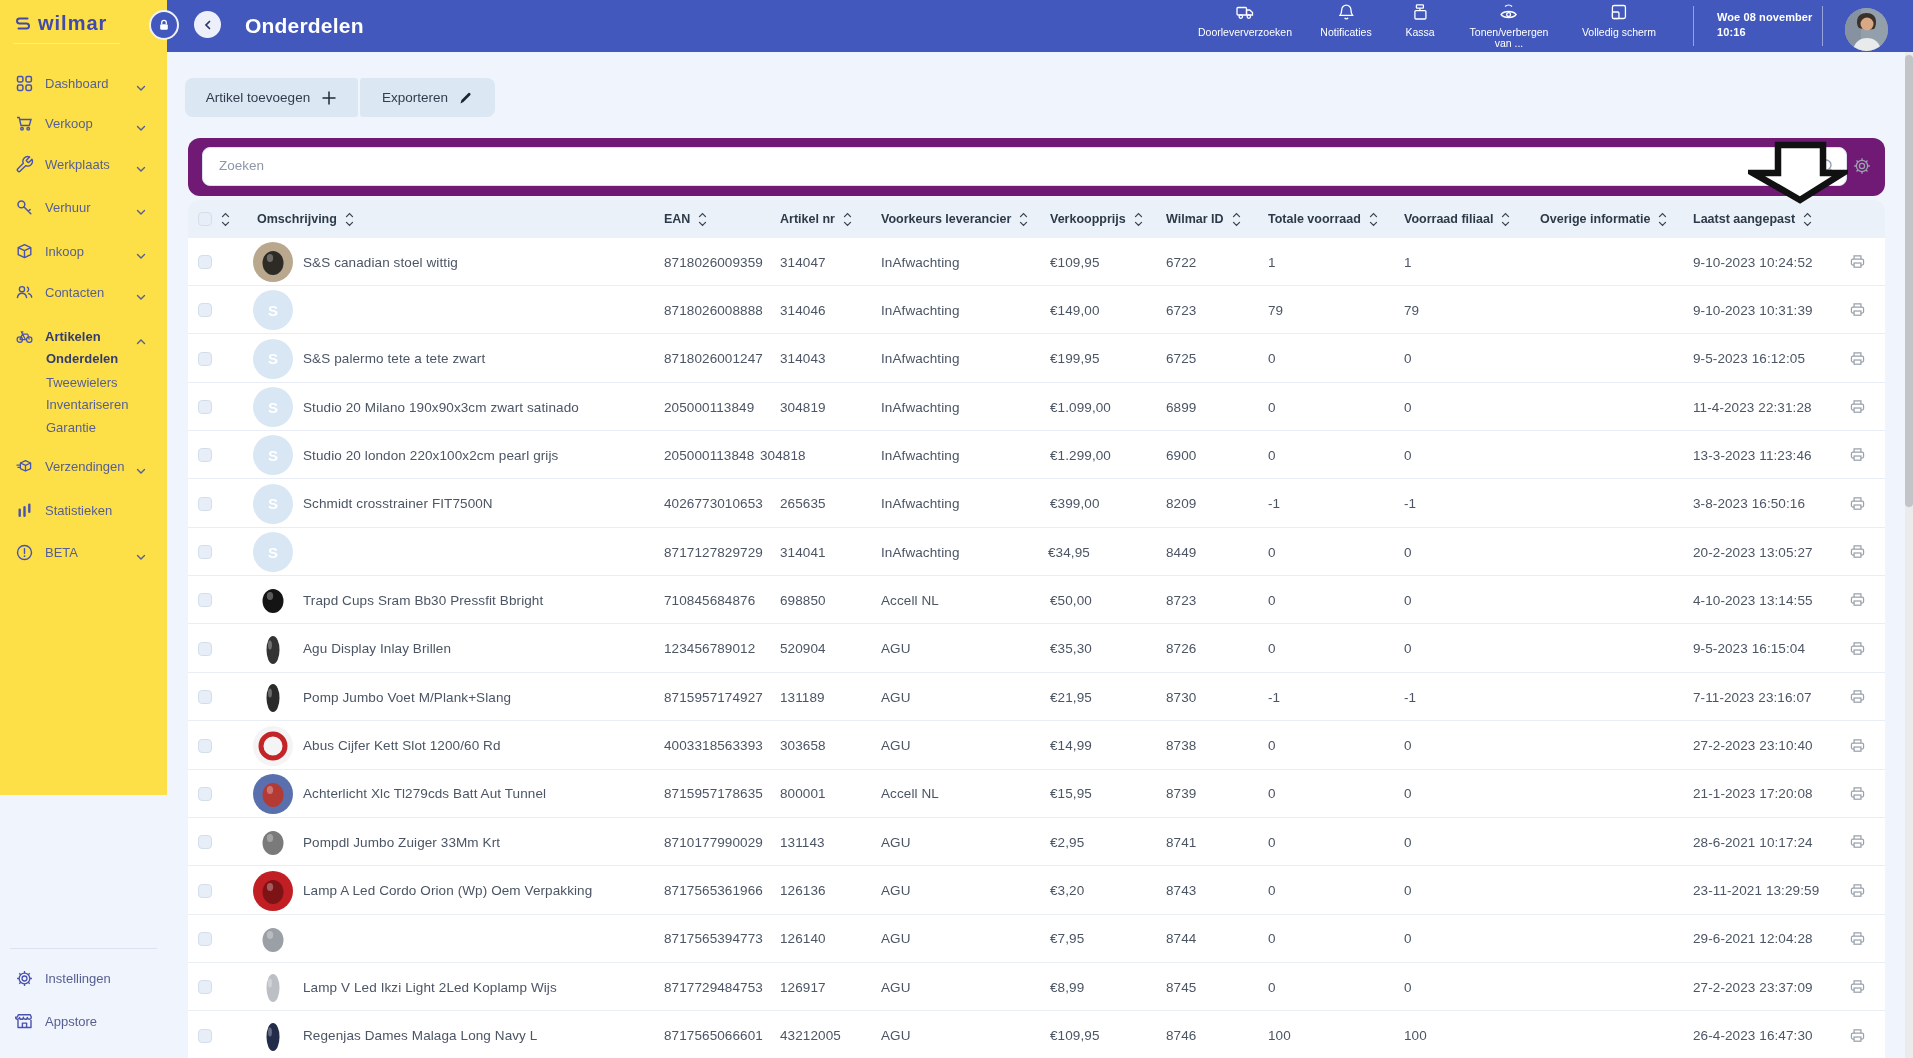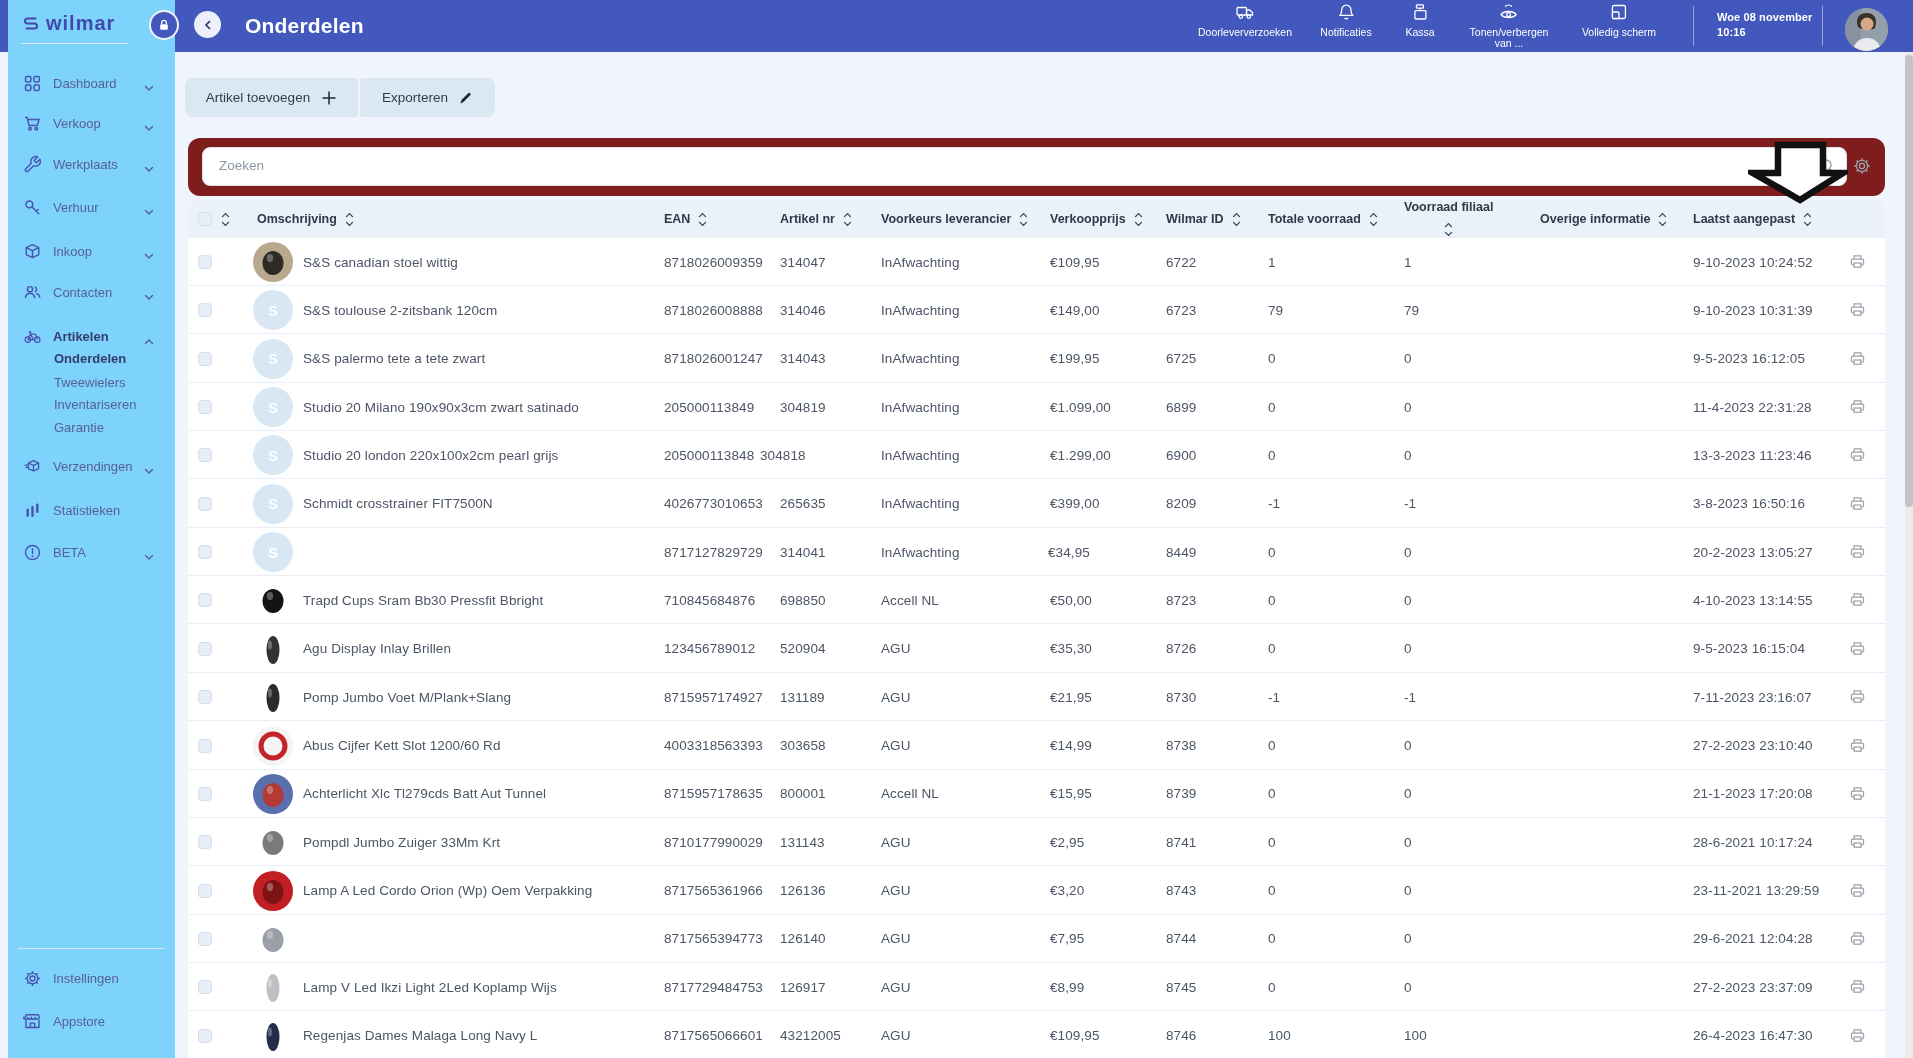--- a/index.html
+++ b/index.html
@@ -11,39 +11,39 @@
 #app-header{position:absolute;left:0;top:0;width:1913px;height:52px;background:#4258bc;}
 #back-btn{position:absolute;left:194px;top:11px;width:27px;height:27px;border-radius:50%;background:#edf0fa;display:flex;align-items:center;justify-content:center;cursor:pointer;}
 #page-title{position:absolute;left:245px;top:0;height:52px;display:flex;align-items:center;color:#fff;font-size:21px;font-weight:bold;letter-spacing:.2px;}
 .hdr-action{position:absolute;top:2px;transform:translateX(-50%);text-align:center;color:#fff;}
 .hdr-action .icn{height:20px;}
 .hdr-action .lbl{font-size:10.5px;line-height:10px;margin-top:1px;white-space:nowrap;}
 .hdr-div{position:absolute;top:6px;width:1px;height:40px;background:rgba(255,255,255,.45);}
 #hdr-datetime{position:absolute;left:1717px;top:10px;color:#fff;font-size:11px;font-weight:bold;line-height:14.5px;letter-spacing:.1px;}
 #avatar{position:absolute;left:1845px;top:8px;width:43px;height:43px;border-radius:50%;overflow:hidden;background:#8d99a6;}
 
-#sidebar{position:absolute;left:8px;top:0;width:167px;height:1058px;background:#7dd3fc;z-index:5;}
+#sidebar{position:absolute;left:0;top:0;width:167px;height:795px;background:#fde047;z-index:5;}
 #logo{position:absolute;left:13px;top:12px;display:flex;align-items:center;gap:5px;}
 #logo .txt{font-size:20px;font-weight:bold;color:#4149ad;letter-spacing:1px;}
 #logo-divider{position:absolute;left:13px;top:43px;width:107px;height:1px;background:#dfe5f2;}
 .nav-item{position:absolute;left:0;width:167px;height:24px;}
 .nav-item .icn{position:absolute;left:15px;top:2px;width:19px;height:19px;}
 .nav-item .lbl{position:absolute;left:45px;top:4px;font-size:13px;color:#575f92;}
 .nav-item .chev{position:absolute;left:131px;top:7px;}
 .nav-item.sub .lbl{left:46px;}
 .nav-item.active .lbl{font-weight:bold;color:#343c6e;}
 #sidebar-footer-divider{position:absolute;left:10px;top:948px;width:147px;height:1px;background:#dbe3f0;}
 
 #lock-fab{position:absolute;left:149px;top:10px;width:30px;height:30px;border-radius:50%;background:#4258bc;border:2px solid rgba(255,255,255,.92);z-index:6;display:flex;align-items:center;justify-content:center;}
 
 .tbtn{position:absolute;top:78px;height:39px;background:#dbe7f2;display:flex;align-items:center;justify-content:center;gap:11px;font-size:13.5px;color:#333c4c;cursor:pointer;}
 #btn-add{left:185px;width:173px;border-radius:8px 3px 3px 8px;}
 #btn-export{left:360px;width:135px;border-radius:3px 8px 8px 3px;}
 
-#search-panel{position:absolute;left:188px;top:138px;width:1697px;height:58px;background:#7f1d1d;border-radius:12px;}
+#search-panel{position:absolute;left:188px;top:138px;width:1697px;height:58px;background:#701a75;border-radius:12px;}
 #search-input{position:absolute;left:14px;top:9px;width:1645px;height:39px;border:1px solid #dae0ec;border-radius:8px;background:#fff;}
 #search-placeholder{position:absolute;left:31px;top:20px;font-size:13.5px;color:#8e97a9;}
 #search-icon{position:absolute;left:1630px;top:19px;}
 #filter-gear{position:absolute;left:1664px;top:18px;}
 
 #table-panel{position:absolute;left:188px;top:200px;width:1697px;height:858px;background:#fff;border-radius:10px 10px 0 0;overflow:hidden;}
 #thead{position:absolute;left:0;top:0;width:1697px;height:38px;background:#ebf1f8;}
 .hcell{position:absolute;top:0;height:38px;display:flex;align-items:center;gap:8px;font-size:12.5px;font-weight:bold;color:#2d3a49;white-space:nowrap;}
 .row{position:absolute;left:0;width:1697px;height:48px;border-bottom:1px solid #e9eef6;background:#fff;}
 .cell{position:absolute;top:0;height:48px;display:flex;align-items:center;font-size:13.5px;color:#4b5564;white-space:nowrap;letter-spacing:.1px;}
@@ -471,21 +471,21 @@
         <span>Totale voorraad</span>
         <span class="icn">
           <svg width="9" height="15" viewBox="0 0 9 15">
             <g fill="none" stroke="#39434f" stroke-width="1.3" stroke-linecap="round">
               <path d="M1.5 4.6 4.5 1.6 7.5 4.6"></path>
               <path d="M1.5 10.4 4.5 13.4 7.5 10.4"></path>
             </g>
           </svg>
         </span>
       </div>
-      <div class="hcell" style="left: 1216px; flex-direction: column;">
+      <div class="hcell" style="left: 1216px;">
         <span>Voorraad filiaal</span>
         <span class="icn">
           <svg width="9" height="15" viewBox="0 0 9 15">
             <g fill="none" stroke="#39434f" stroke-width="1.3" stroke-linecap="round">
               <path d="M1.5 4.6 4.5 1.6 7.5 4.6"></path>
               <path d="M1.5 10.4 4.5 13.4 7.5 10.4"></path>
             </g>
           </svg>
         </span>
       </div>
@@ -535,21 +535,20 @@
               <rect x="3.6" y="7.6" width="12.8" height="6.2" rx="1.6"></rect>
               <path d="M6.4 7.6V4h7.2v3.6"></path>
               <rect x="6.4" y="11.6" width="7.2" height="4.4" fill="#fff"></rect>
             </g>
           </svg>
         </span>
       </div>
       <div class="row" style="top: 86.35px;">
         <div class="cbx"></div>
         <div class="thumb letter">S</div>
-        <div class="cell" style="left: 115px;">S&amp;S toulouse 2-zitsbank 120cm</div>
         <div class="cell" style="left: 476px;">8718026008888</div>
         <div class="cell" style="left: 592px;">314046</div>
         <div class="cell" style="left: 693px;">InAfwachting</div>
         <div class="cell" style="left: 862px;">€149,00</div>
         <div class="cell" style="left: 978px;">6723</div>
         <div class="cell" style="left: 1080px;">79</div>
         <div class="cell" style="left: 1216px;">79</div>
         <div class="cell" style="left: 1352px;"></div>
         <div class="cell" style="left: 1505px;">9-10-2023 10:31:39</div>
         <span class="icn print">

